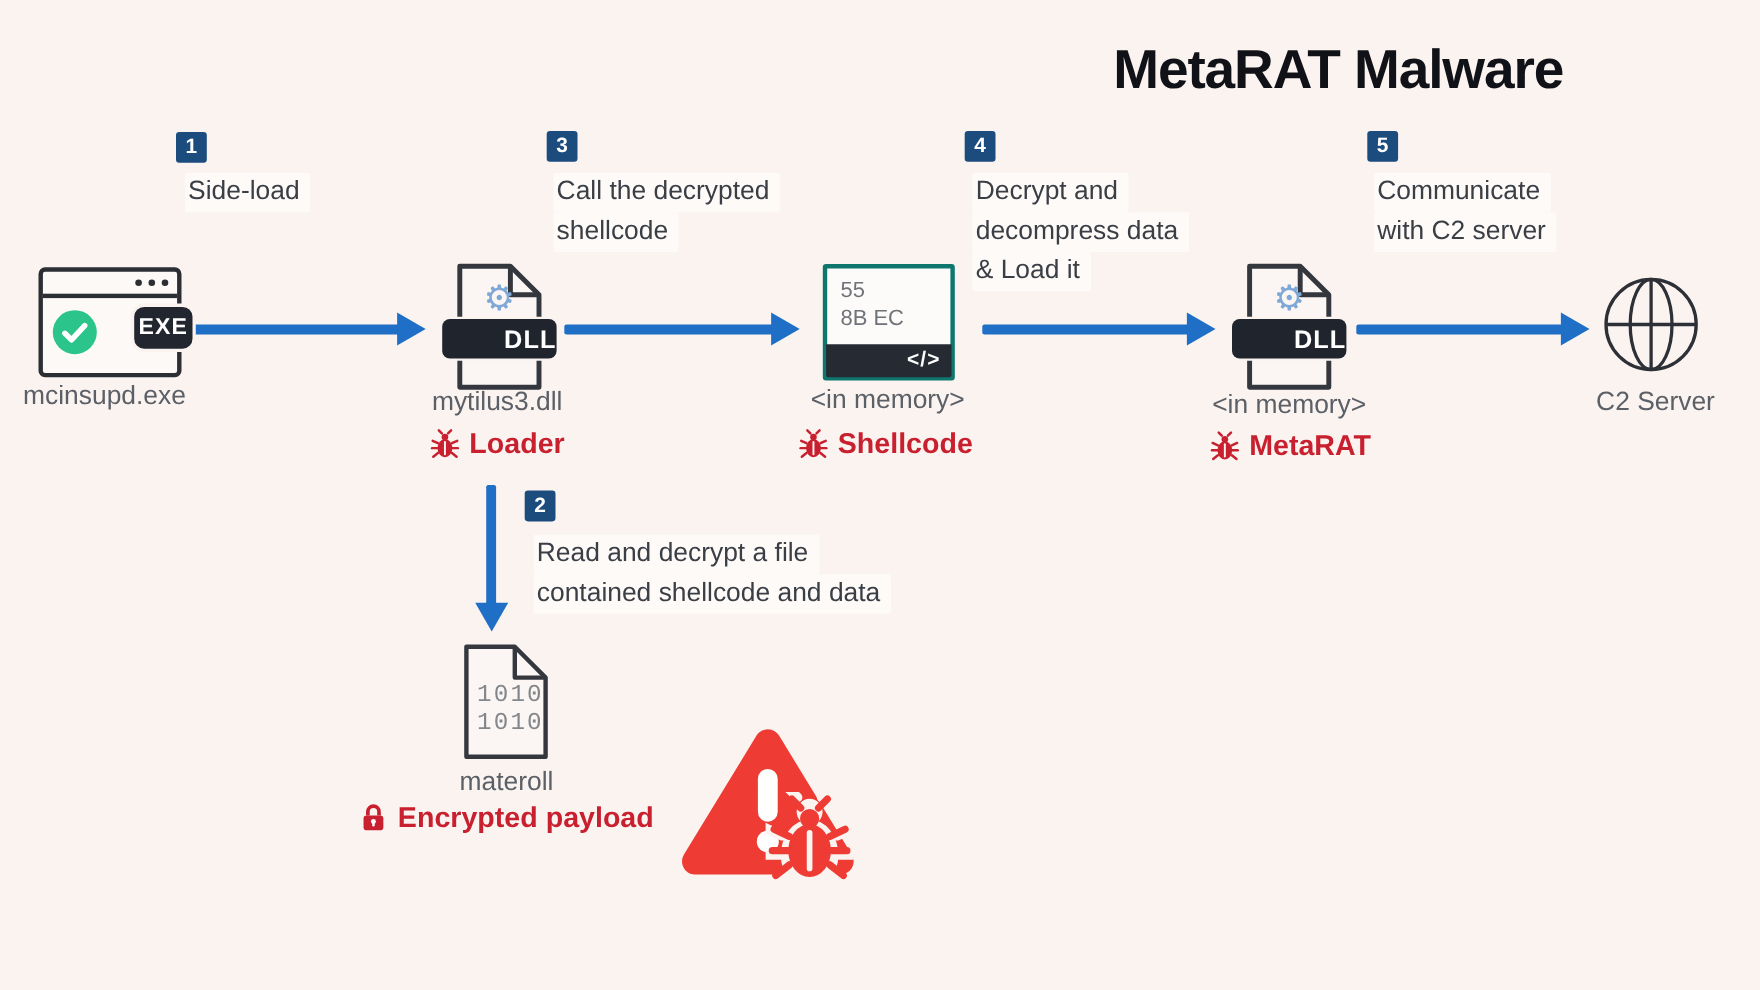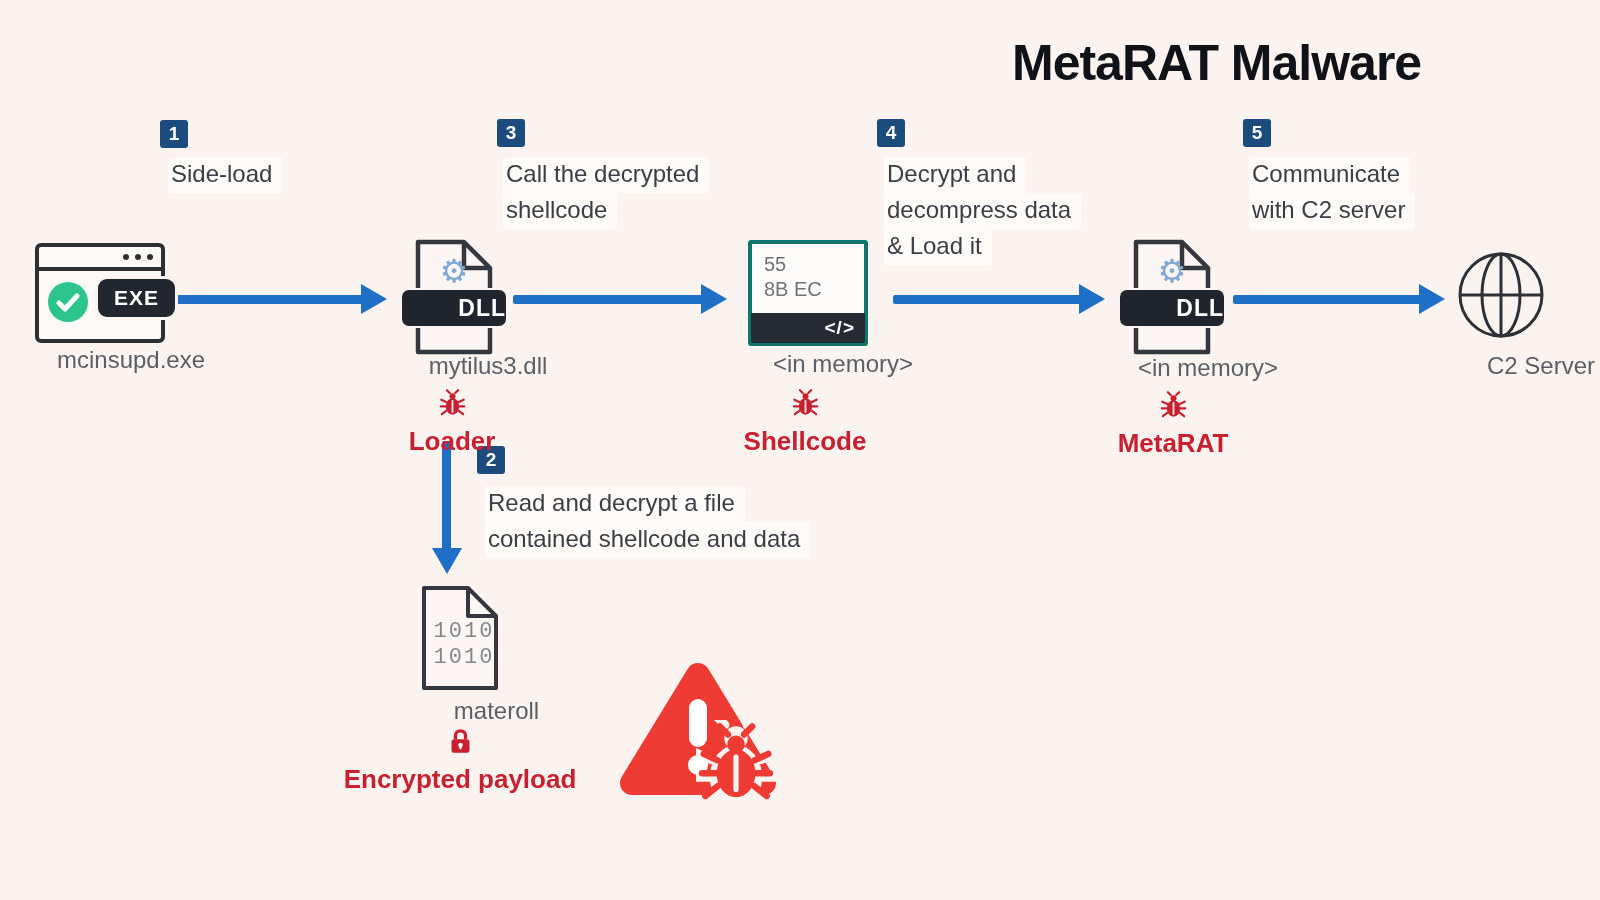--- a/index.html
+++ b/index.html
@@ -37,21 +37,21 @@
   .exe-window{
     position:absolute;width:122px;height:92px;background:#fcf9f7;
     border:4px solid #2b2e33;border-radius:6px;
   }
   .exe-window .titlebar{height:20px;border-bottom:4px solid #2b2e33;position:relative;}
   .exe-window .dots{position:absolute;right:8px;top:7px;display:flex;gap:6px;}
   .exe-window .dots i{width:6px;height:6px;border-radius:50%;background:#2b2e33;display:block;}
   .check{position:absolute;left:8px;top:34px;width:42px;height:42px;}
   .exe-pill{
     position:absolute;right:-14px;top:32px;background:#22262e;color:#fff;
-    font-size:21px;font-weight:bold;padding:7px 16px;border-radius:9px;
+    font-size:21px;font-weight:bold;padding:7px 4px;border-radius:9px;
     box-shadow:0 0 0 3px #faf3f0;letter-spacing:1px;
   }
   
   .dllfile,.binfile{position:absolute;width:96px;height:124px;}
   .dllfile svg.page,.binfile svg.page{position:absolute;left:0;top:0;}
   .gear{position:absolute;left:50%;top:16px;transform:translateX(-50%);
     font-size:32px;color:#7fa8d6;font-family:"DejaVu Sans",sans-serif;}
   .dllpill{
     position:absolute;left:-4px;right:-4px;top:54px;height:36px;background:#20242c;
     color:#fff;font-size:23px;font-weight:bold;text-align:right;line-height:36px;
@@ -69,24 +69,24 @@
     border:4px solid #0f766e;border-radius:3px;
   }
   .hex{padding:8px 0 0 12px;font-size:20px;line-height:25px;color:#6f7277;}
   .hex span{display:block;}
   .codefoot{
     position:absolute;left:-1px;right:-1px;bottom:-1px;height:30px;background:#262b33;
     color:#fff;text-align:right;font-size:19px;font-weight:bold;line-height:30px;
     padding-right:10px;letter-spacing:1px;border-radius:0 0 2px 2px;
   }
   
-  .filelabel{position:absolute;text-align:center;font-size:24px;color:#5b5f66;padding-left:36px;}
+  .filelabel{position:absolute;text-align:center;font-size:24px;color:#5b5f66;}
   .redtag{
     position:absolute;display:flex;justify-content:center;align-items:center;gap:9px;
-    font-size:26px;font-weight:bold;color:#c92030;flex-direction:column;
+    font-size:26px;font-weight:bold;color:#c92030;
   }
   .globe{position:absolute;}
   .warn{position:absolute;}
 </style>
 </head>
 <body>
 
 <div class="stage">
 
   <svg width="0" height="0" style="position:absolute" aria-hidden="true">

